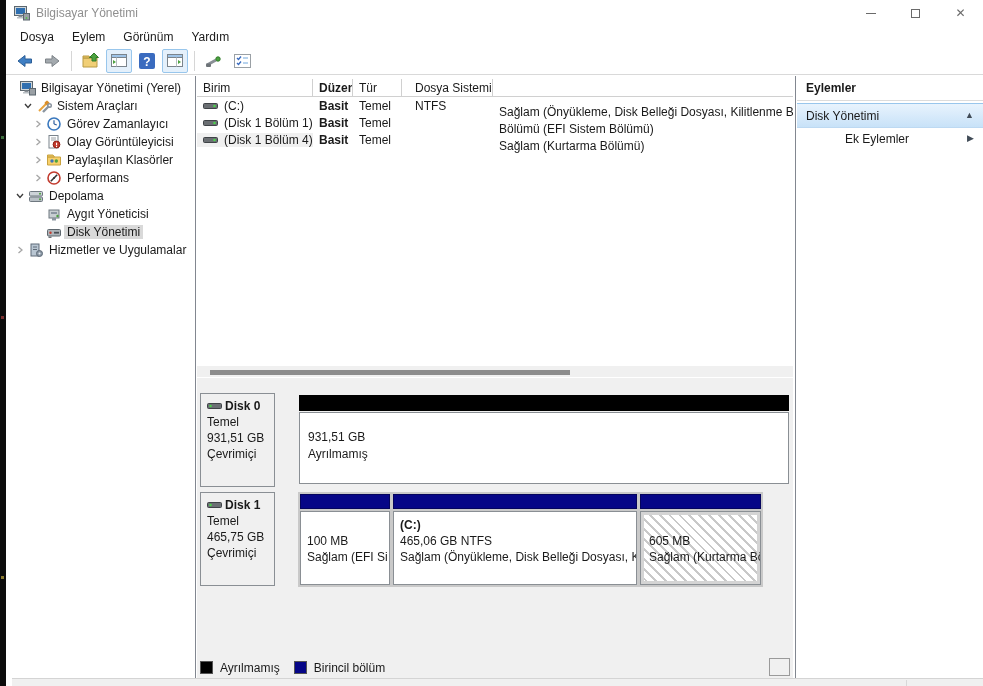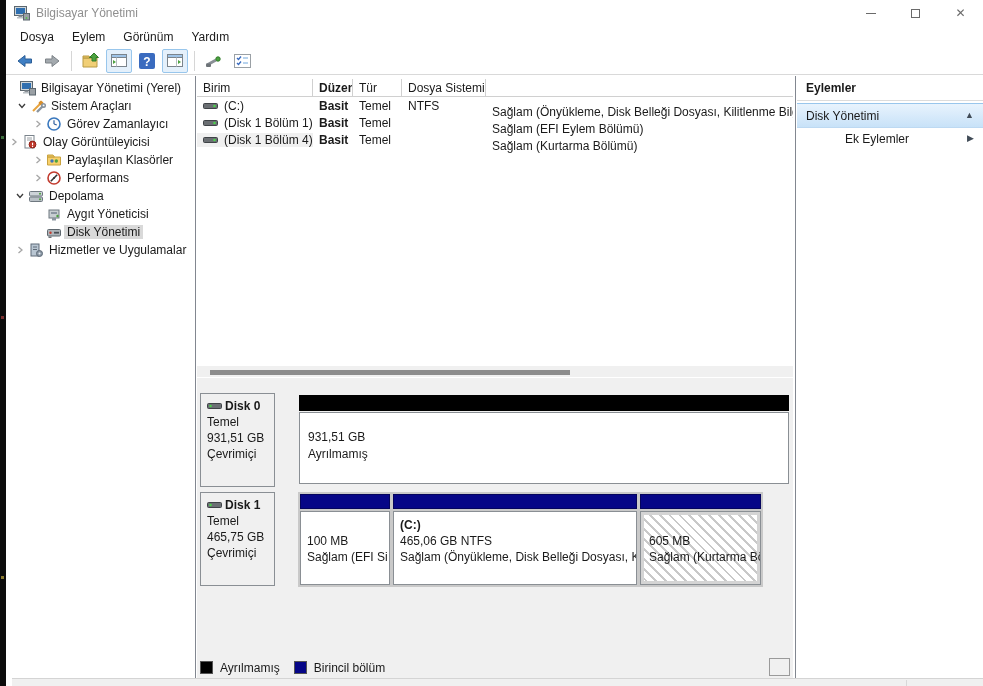--- a/index.html
+++ b/index.html
@@ -35,21 +35,21 @@
   .tree-row .ticon { width:18px; display:flex; justify-content:flex-start; flex:none; }
   .tree-label { padding:0 3px; }
   .tree-label.selected { background:#d9d9d9; }
 
   
   #volume-list { position:absolute; left:191px; top:76px; width:596px; height:290px; background:#fff; padding-top:3px; }
   .vl-header { display:flex; height:18px; border-bottom:1px solid #d0d0d0; }
   .vl-h { border-right:1px solid #d0d0d0; padding:2px 0 0 6px; white-space:nowrap; overflow:hidden; }
   .vl-row { display:flex; height:17px; align-items:center; }
   .vl-c { padding-left:6px; white-space:nowrap; overflow:hidden; flex:none; display:flex; align-items:center; gap:6px; }
-  .w-birim { width:116px; } .w-duzen { width:40px;font-weight:bold; } .w-tur { width:49px; } .w-fs { width:84px; } .w-durum { flex:1 1 auto;margin-top:13px; }
+  .w-birim { width:116px; } .w-duzen { width:40px;font-weight:bold; } .w-tur { width:49px; } .w-fs { width:84px;margin-left:7px; } .w-durum { flex:1 1 auto;margin-top:13px; }
   .rowsel { background:#f0f0f0; }
 
   
   #hscroll { position:absolute; left:191px; top:366px; width:596px; height:12px; background:#f0f0f0; border-bottom:1px solid #fff; }
   #hthumb { position:absolute; left:13px; top:4px; width:360px; height:5px; background:#8c8c8c; }
 
   
   #bottom-pane { position:absolute; left:191px; top:378px; width:596px; height:300px; background:#f0f0f0; }
   .disk-head { position:absolute; left:3px; width:75px; height:94px; border:1px solid #8a8f94; background:#f0f0f0; padding:4px 0 0 6px; line-height:16px; white-space:nowrap; overflow:hidden; }
   .disk-name { font-weight:bold; display:flex; align-items:center; gap:3px; }
@@ -193,21 +193,21 @@
             <rect x="0.5" y="1.5" width="12" height="9" fill="#cfd6da" stroke="#5b666e"></rect>
             <rect x="2" y="3" width="9" height="6" fill="#2f6fb0"></rect>
             <rect x="4.5" y="10.5" width="4" height="1.5" fill="#8a9096"></rect>
             <rect x="3" y="12" width="7" height="1.5" fill="#b9bfc4"></rect>
             <rect x="9.5" y="8.5" width="6" height="6.5" fill="#9aa0a5" stroke="#5b666e"></rect>
           </svg>
       </span>
       <span class="tree-label">Bilgisayar Yönetimi (Yerel)</span>
     </div>
 
-    <div class="tree-row" style="padding-left:8px">
+    <div class="tree-row" style="padding-left:14px">
       <span class="chev">
           <svg width="10" height="10" viewBox="0 0 10 10">
             <polyline points="2,3 5,6.5 8,3" fill="none" stroke="#3b3b3b" stroke-width="1.3"></polyline>
           </svg>
         </span>
       <span class="ticon">
         <svg width="16" height="16" viewBox="0 0 16 16">
             <line x1="3" y1="13" x2="10" y2="6" stroke="#e8a33d" stroke-width="2"></line>
             <rect x="9" y="3" width="4" height="4" rx="1" fill="#d98f2b" transform="rotate(45 11 5)"></rect>
             <line x1="7" y1="14" x2="13" y2="8" stroke="#8b95a0" stroke-width="2.4"></line>
@@ -226,21 +226,21 @@
       <span class="ticon">
         <svg width="16" height="16" viewBox="0 0 16 16">
             <circle cx="8" cy="8" r="6" fill="#fdfdfd" stroke="#3a78be" stroke-width="1.6"></circle>
             <line x1="8" y1="8" x2="8" y2="4.3" stroke="#2f5f9e" stroke-width="1.2"></line>
             <line x1="8" y1="8" x2="10.8" y2="9" stroke="#2f5f9e" stroke-width="1.2"></line>
           </svg>
       </span>
       <span class="tree-label">Görev Zamanlayıcı</span>
     </div>
 
-    <div class="tree-row" style="">
+    <div class="tree-row" style="padding-left:24px">
       <span class="chev">
           <svg width="10" height="10" viewBox="0 0 10 10">
             <polyline points="3.5,2 7,5 3.5,8" fill="none" stroke="#a6a6a6" stroke-width="1.3"></polyline>
           </svg>
         </span>
       <span class="ticon">
         <svg width="16" height="16" viewBox="0 0 16 16">
             <rect x="3" y="1.5" width="9" height="12.5" fill="#fff" stroke="#7b848c"></rect>
             <line x1="5" y1="4" x2="10" y2="4" stroke="#9aa0a5"></line>
             <line x1="5" y1="6" x2="10" y2="6" stroke="#9aa0a5"></line>
@@ -374,21 +374,21 @@
       <span class="vl-c w-birim">
           <span><svg width="15" height="8" viewBox="0 0 15 8">
               <rect x="0.5" y="1.5" width="14" height="5" rx="1" fill="#6b6f73" stroke="#3f4347"></rect>
               <circle cx="11.5" cy="4" r="1.3" fill="#4bd34b"></circle>
             </svg></span>
           <span>(Disk 1 Bölüm 1)</span>
         </span>
       <span class="vl-c w-duzen">Basit</span>
       <span class="vl-c w-tur">Temel</span>
       <span class="vl-c w-fs"></span>
-      <span class="vl-c w-durum">Sağlam (EFI Eylem Bölümü)</span>
+      <span class="vl-c w-durum">Bölümü (EFI Sistem Bölümü)</span>
     </div>
 
     <div class="vl-row">
       <span class="vl-c w-birim rowsel">
           <span><svg width="15" height="8" viewBox="0 0 15 8">
               <rect x="0.5" y="1.5" width="14" height="5" rx="1" fill="#6b6f73" stroke="#3f4347"></rect>
               <circle cx="11.5" cy="4" r="1.3" fill="#4bd34b"></circle>
             </svg></span>
           <span>(Disk 1 Bölüm 4)</span>
         </span>

